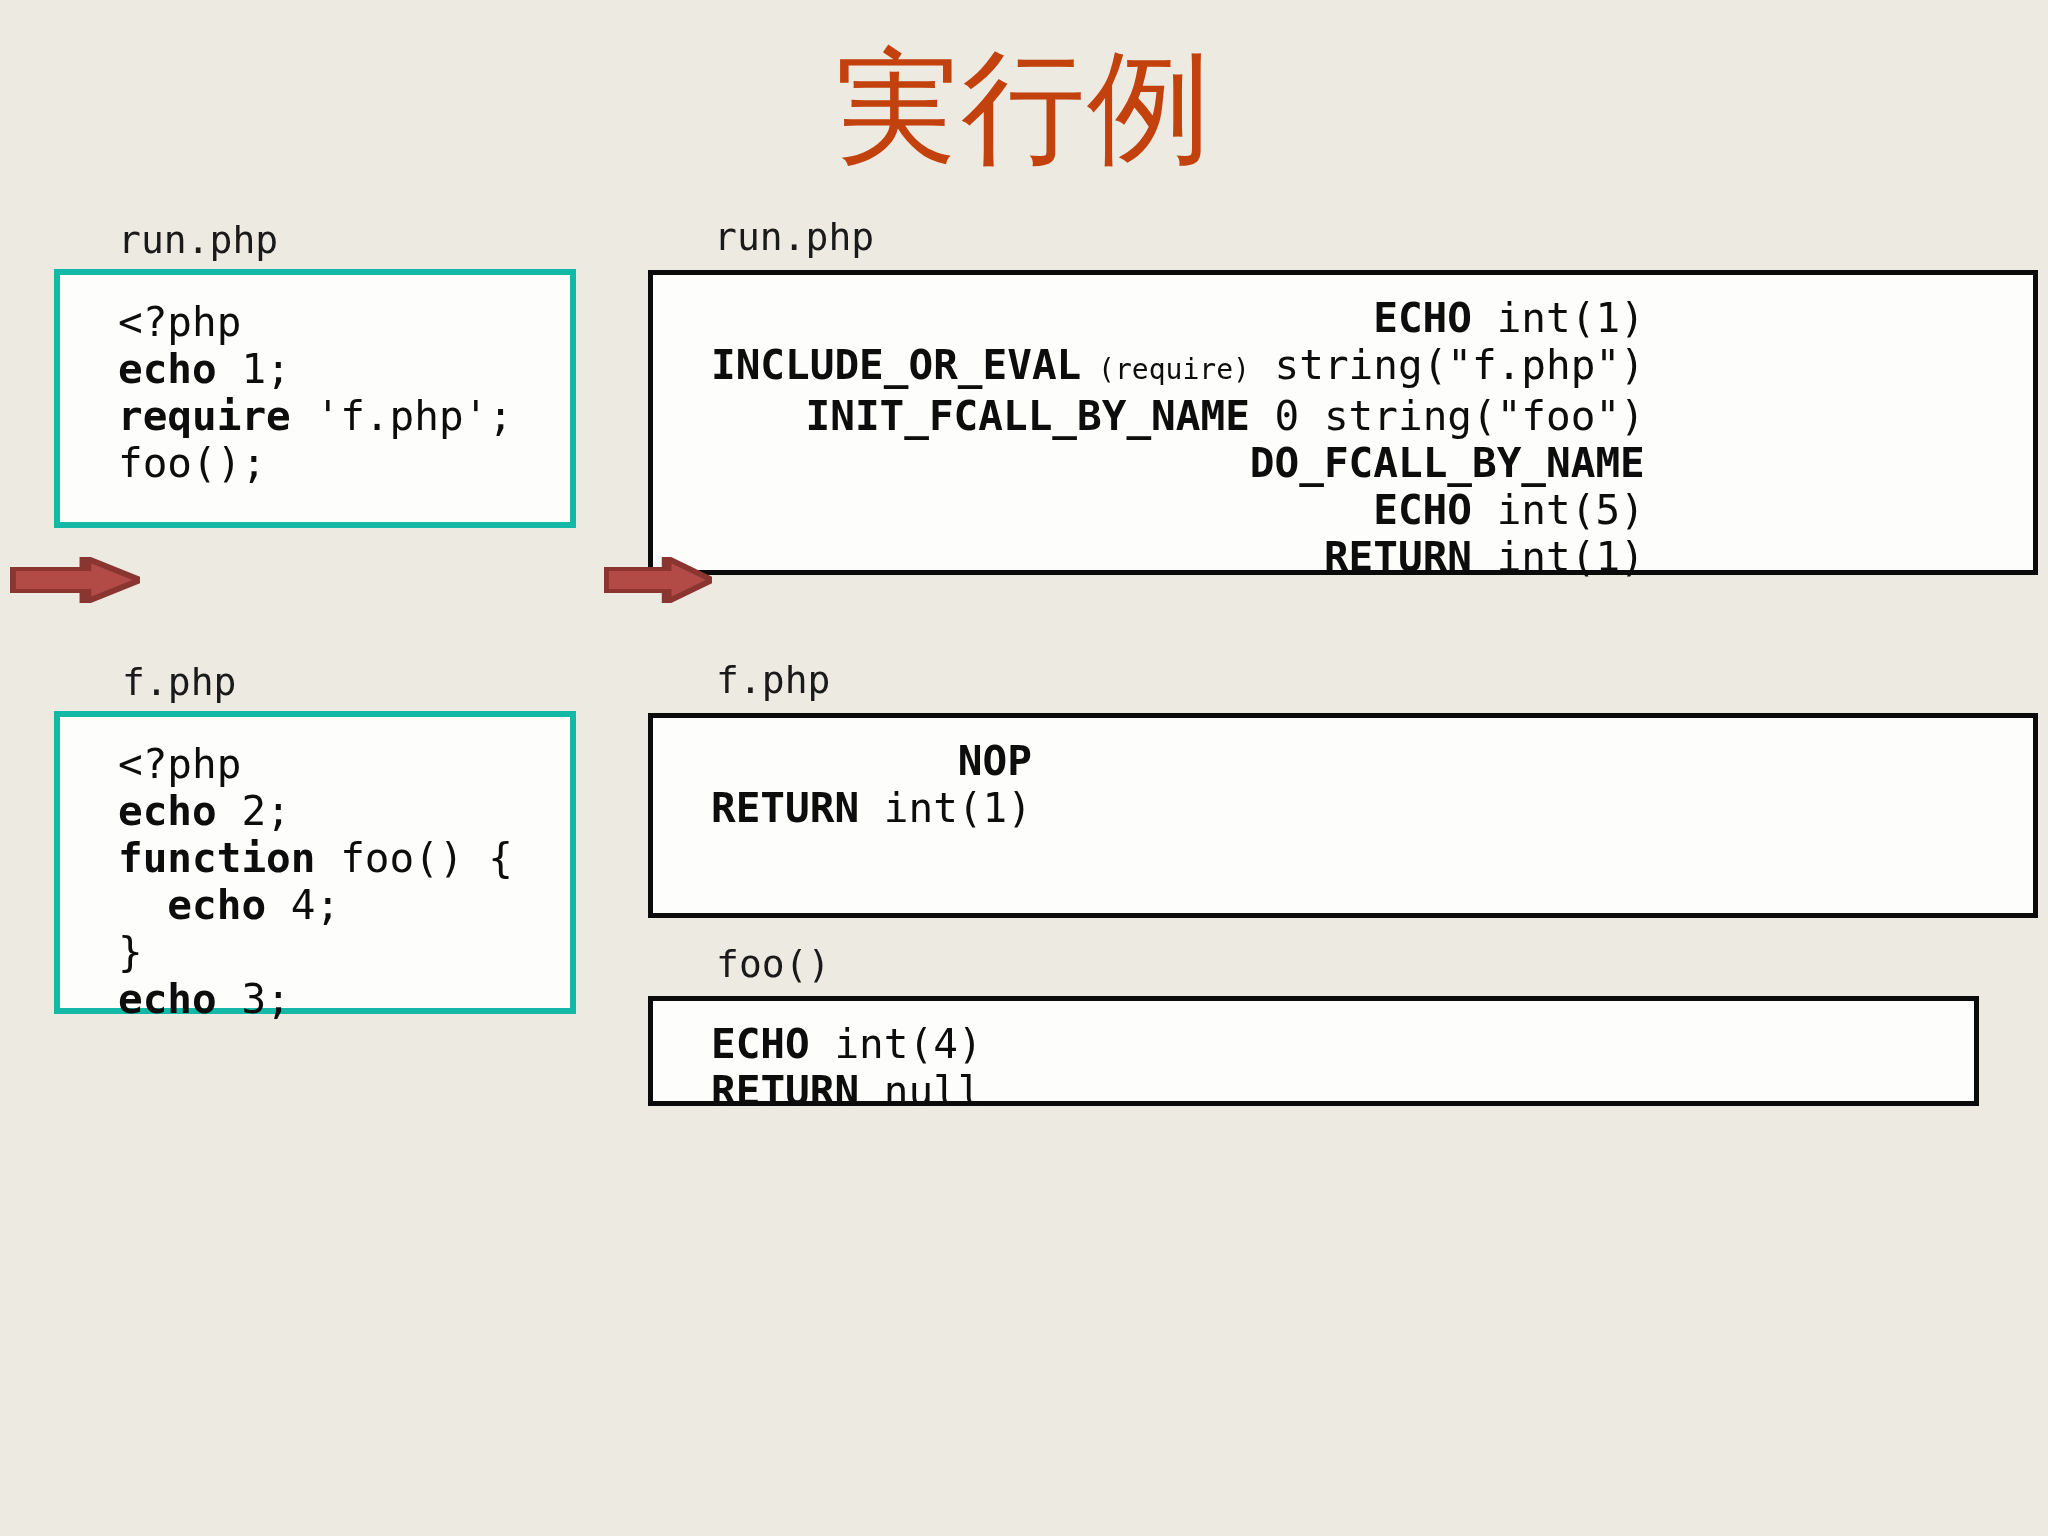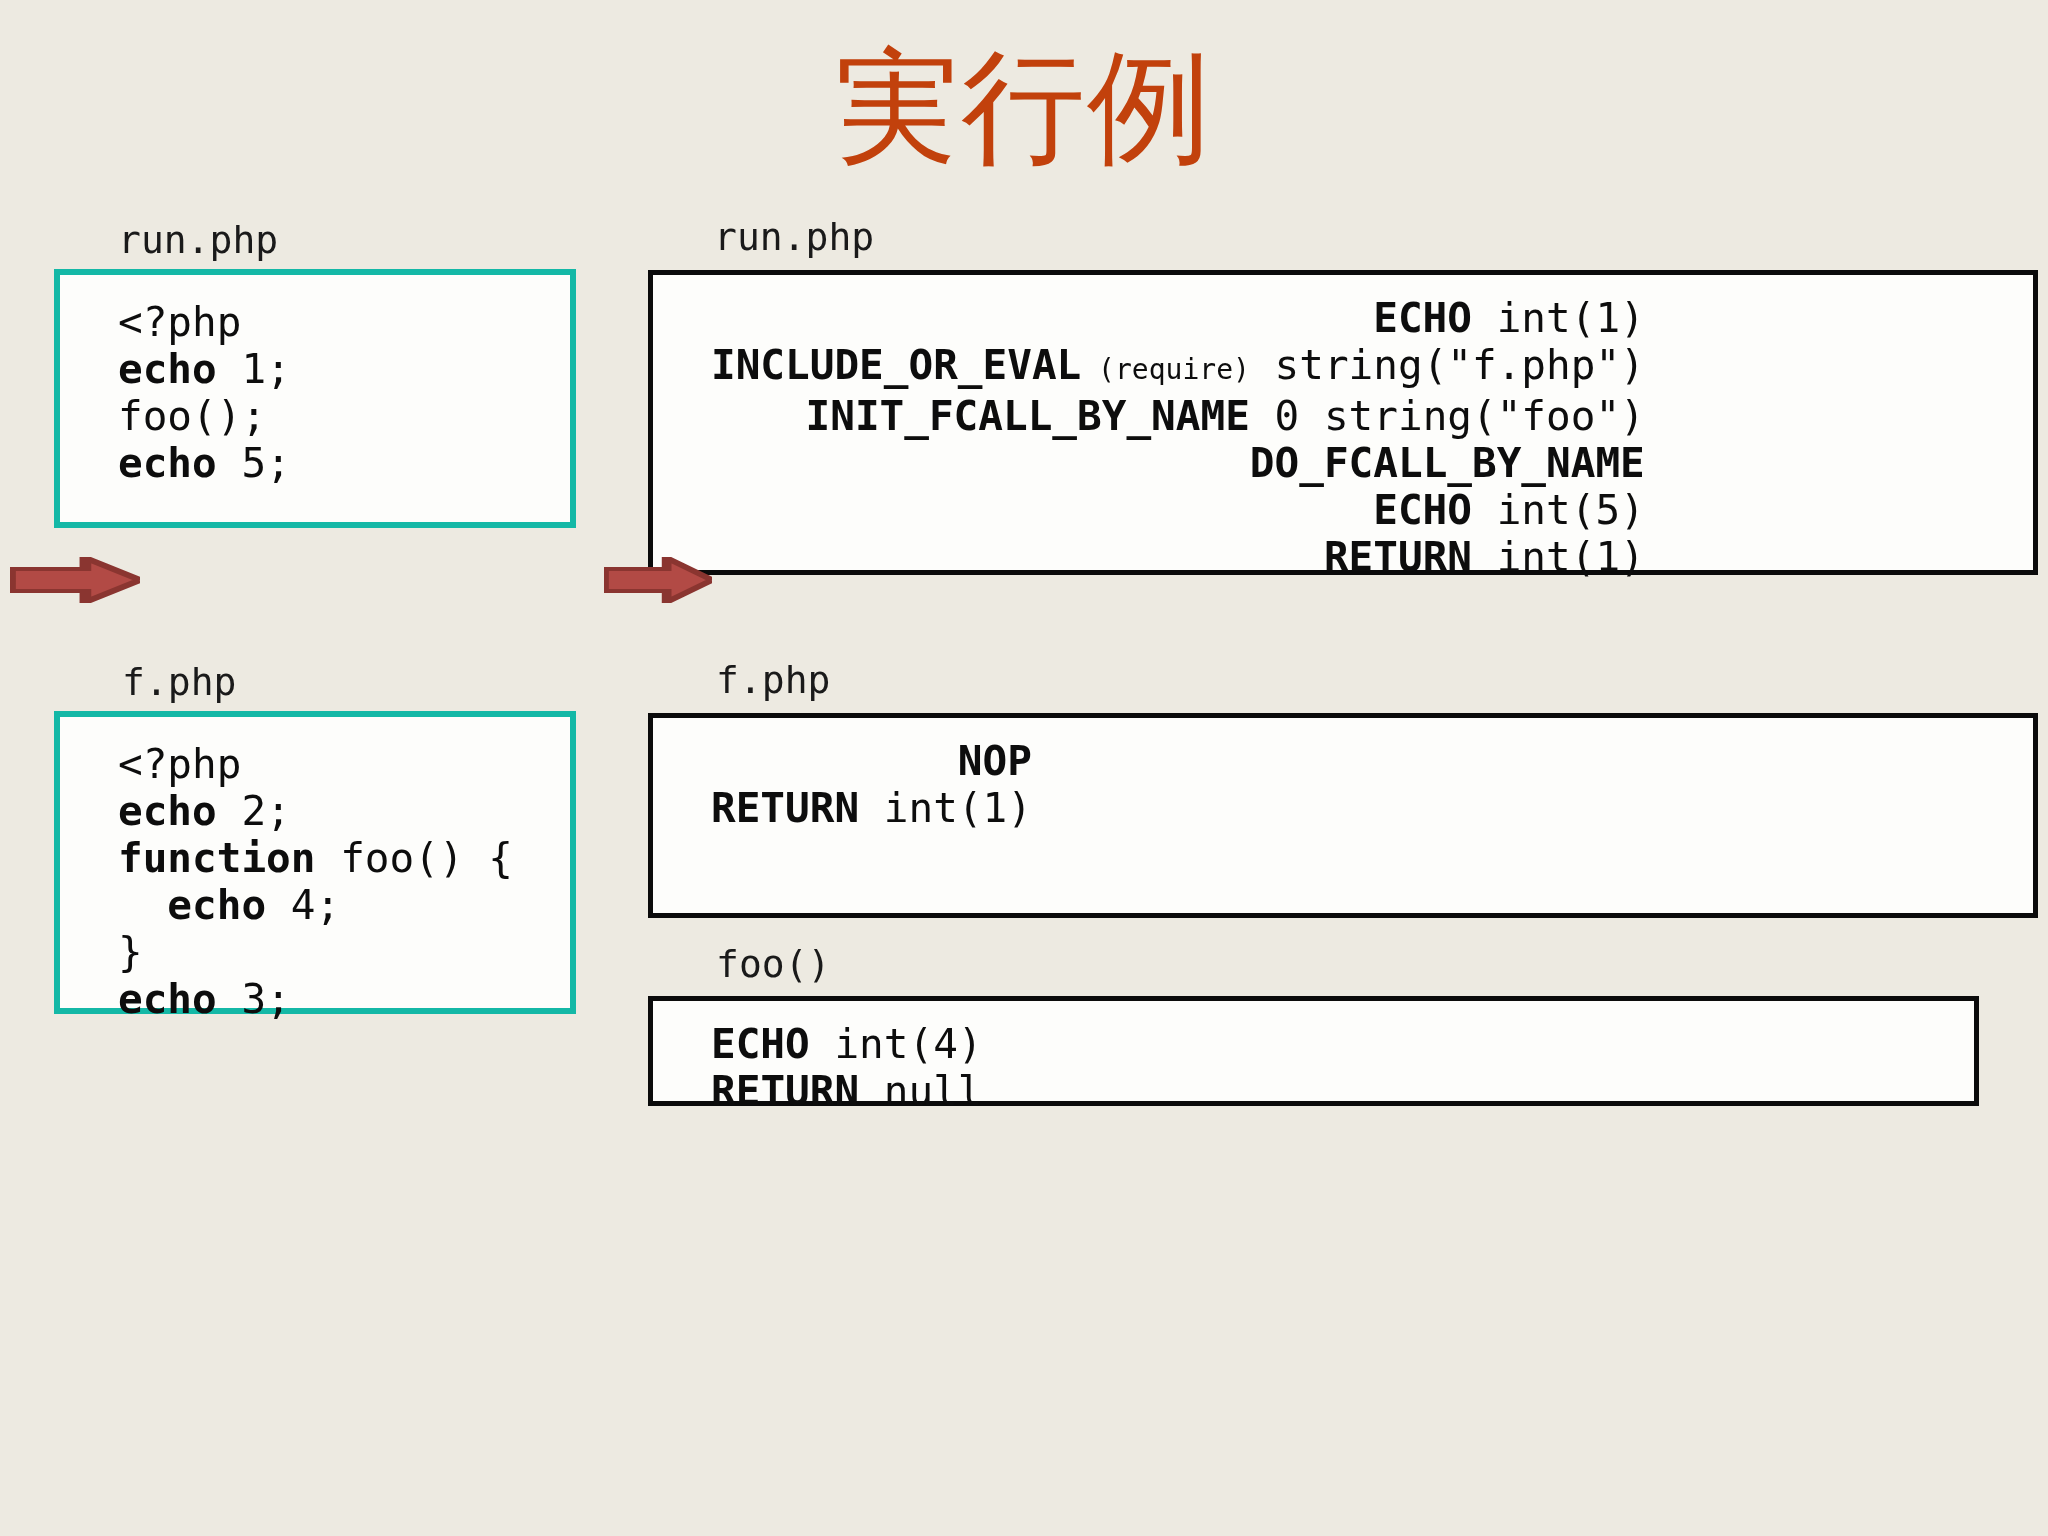--- a/index.html
+++ b/index.html
@@ -91,22 +91,22 @@
 <body>
 
 <div id="slide-title">実行例</div>
 
 <div class="panel-caption" style="left:118px; top:218px;">run.php</div>
 
 <div class="src-box" style="left:54px; top:269px; width:522px; height:259px;">
   <div class="code-inner">
       <div class="code-line"><span>&lt;?php</span></div>
       <div class="code-line"><span class="kw">echo</span><span> 1;</span></div>
+      <div class="code-line"><span class="kw">require</span><span> 'f.php';</span></div>
       <div class="code-line"><span>foo();</span></div>
-      <div class="code-line"><span class="kw">echo</span><span> 5;</span></div>
     </div>
 </div>
 
 <div class="panel-caption" style="left:714px; top:215px;">run.php</div>
 
 <div class="op-box" style="left:648px; top:270px; width:1390px; height:305px;">
   <div class="op-inner">
       <div class="code-line"><span class="kw">ECHO</span><span> int(1)</span></div>
       <div class="code-line"><span class="kw">INCLUDE_OR_EVAL</span><span class="small"> (require)</span><span> string("f.php")</span></div>
       <div class="code-line"><span class="kw">INIT_FCALL_BY_NAME</span><span> 0 string("foo")</span></div>

